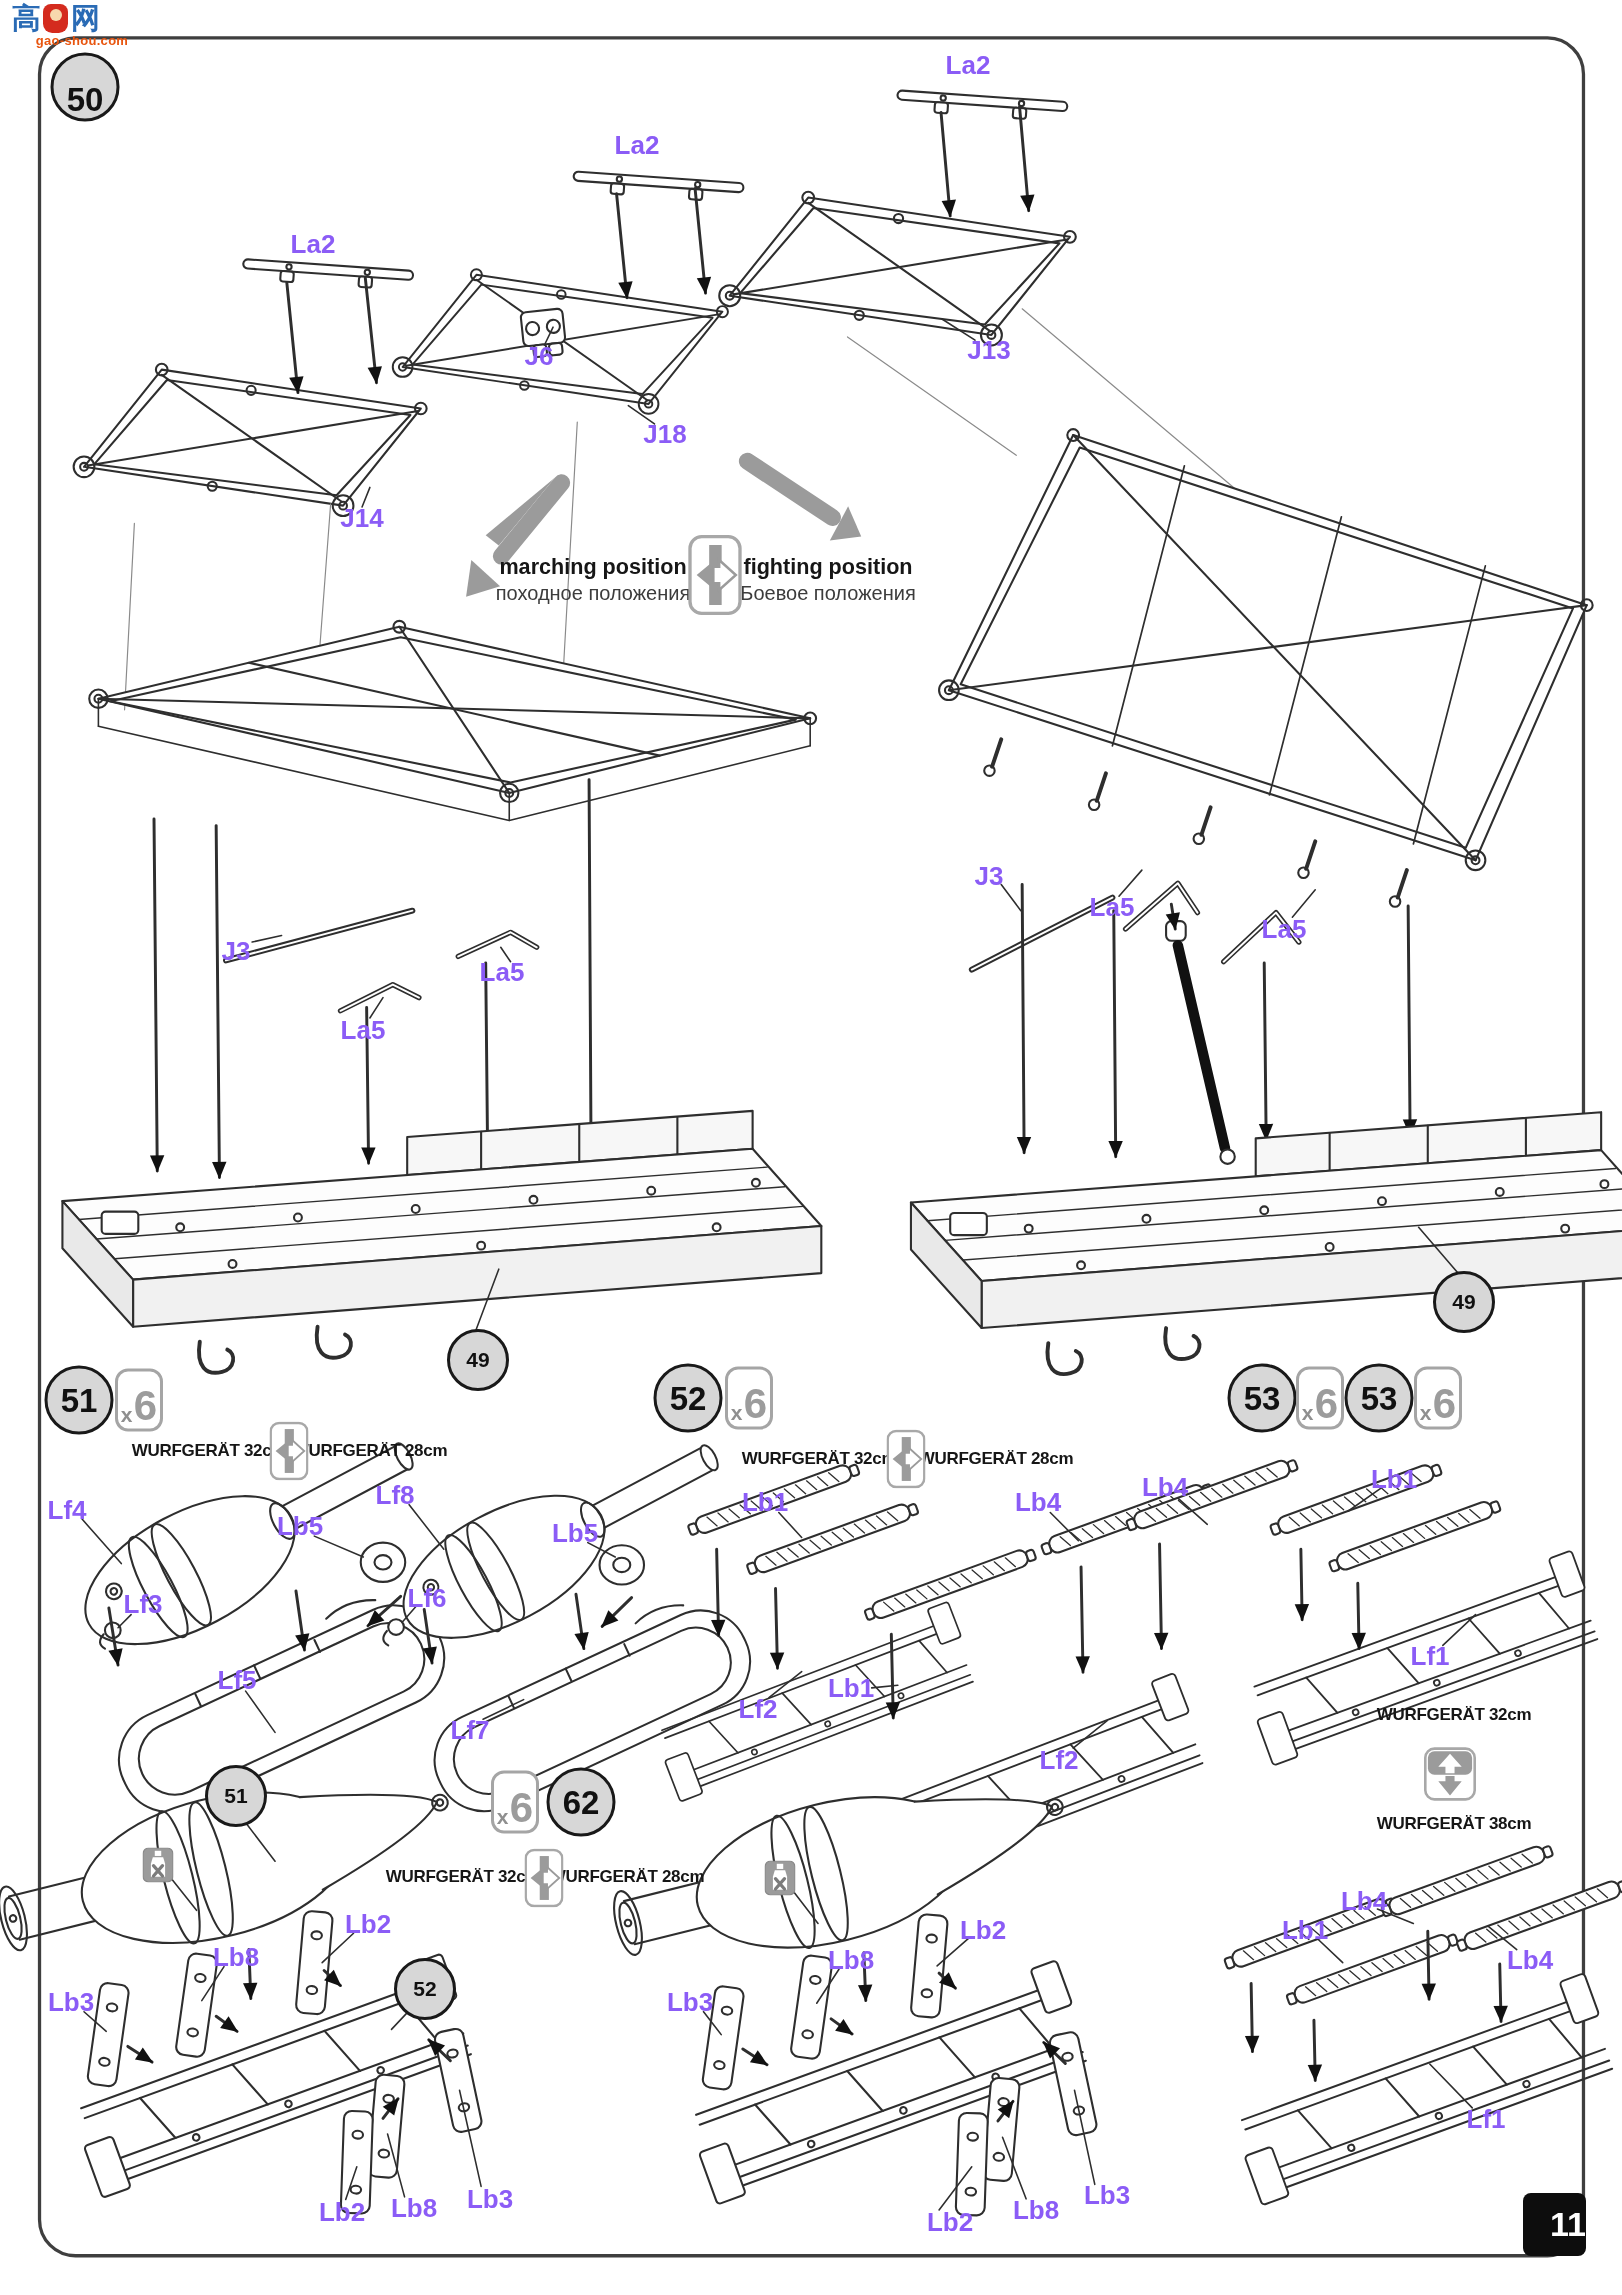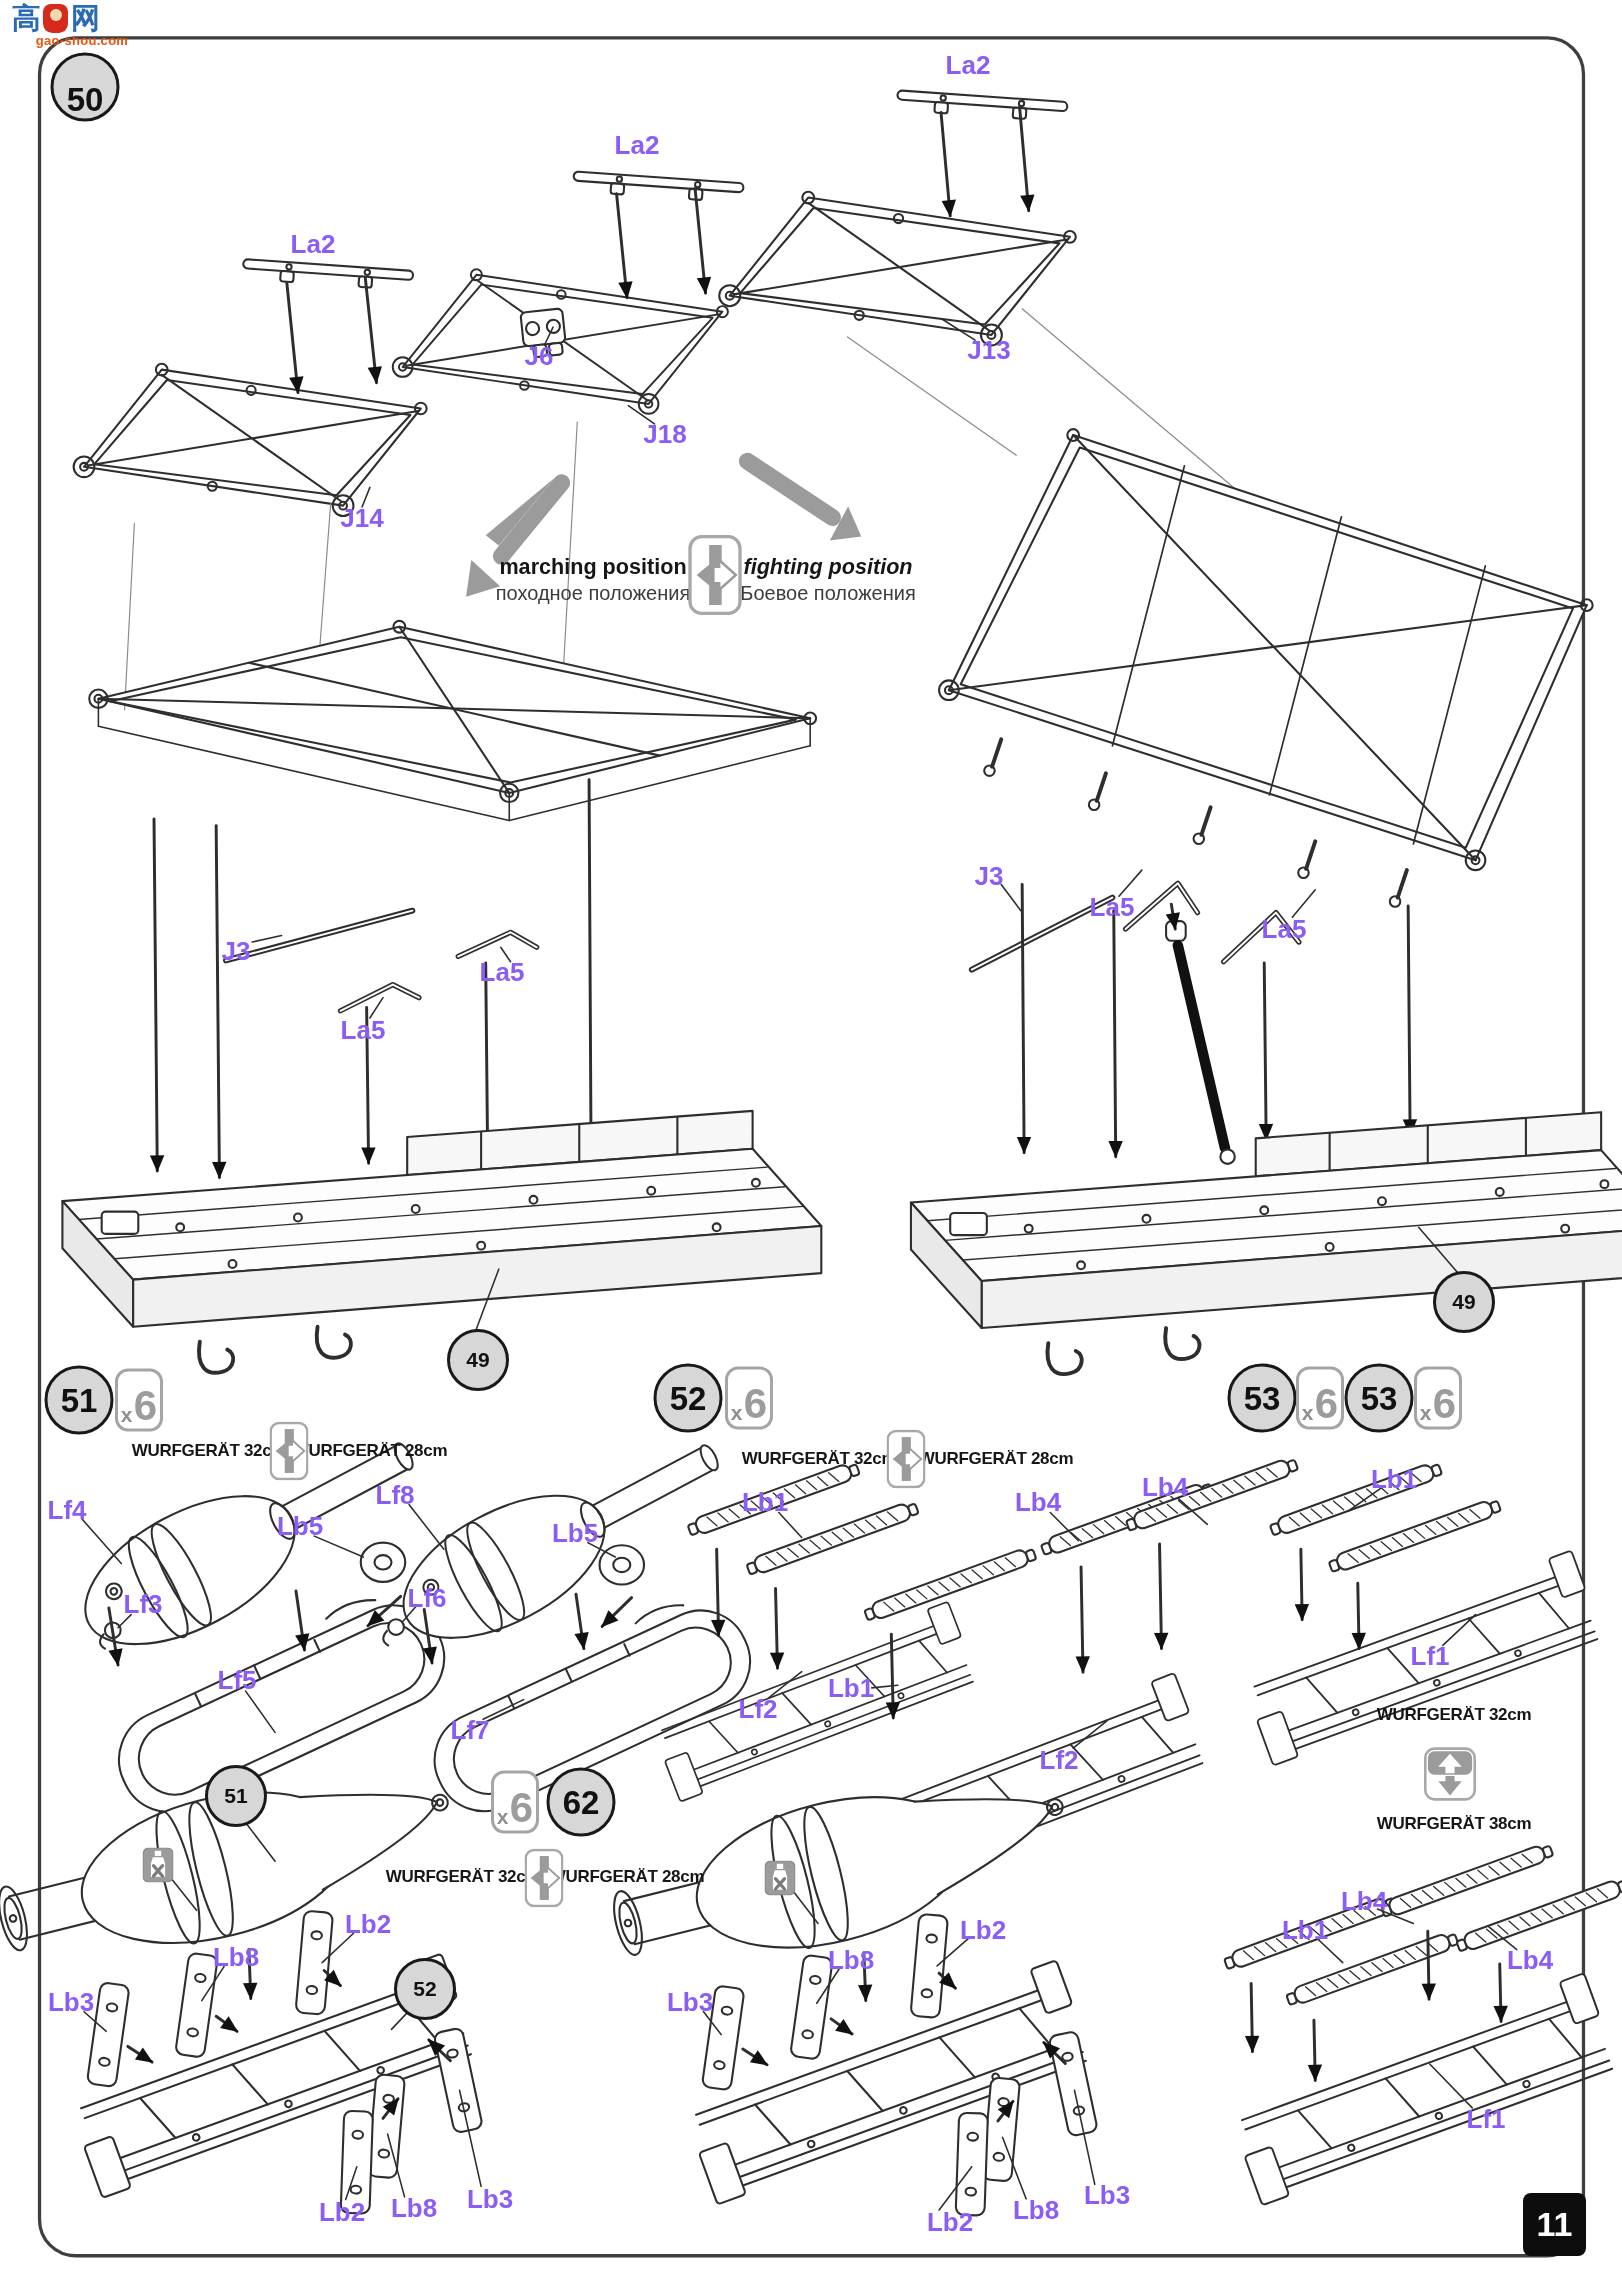--- a/index.html
+++ b/index.html
@@ -12,21 +12,21 @@
   .big{width:63px;height:63px;font-size:33px;}
   .ref{width:56px;height:56px;font-size:21px;}
   .badge{display:flex;align-items:flex-end;justify-content:center;background:#fff;
       border:3.9px solid #a5a5a5;border-radius:13px;width:48px;height:63px;box-sizing:border-box;padding-bottom:3.9px;}
   .badge .bx{font-size:21px;font-weight:bold;color:#8f8f8f;line-height:1;margin-right:1.3px;}
   .badge .bn{font-size:42px;font-weight:bold;color:#9c9c9c;line-height:0.9;}
   .postitle{font-size:21.6px;font-weight:bold;color:#161616;}
   .possub{font-size:20px;color:#3c3c3c;}
   .wlabel{font-size:17px;font-weight:bold;color:#161616;letter-spacing:-0.3px;}
   .pagenum{position:absolute;left:1523px;top:2193px;width:63px;height:63px;background:#0d0d0d;
-      border-radius:7.9px;display:flex;align-items:center;justify-content:center;
+      border-radius:7.9px;display:flex;align-items:center;justify-content:flex-end;
       color:#fff;font-size:34px;font-weight:bold;}
   .wm{position:absolute;left:11.8px;top:3.9px;width:144px;}
   .wmrow{display:flex;align-items:center;gap:2.6px;}
   .wmcjk{font-size:29px;font-weight:bold;color:#2a6bb5;line-height:1;}
   .wmmascot{width:25px;height:29px;background:#d42b1e;border-radius:7.9px 7.9px 9.2px 9.2px;position:relative;}
   .wmmascot:after{content:"";position:absolute;left:6.5px;top:5.2px;width:11.8px;height:11.8px;border-radius:50%;background:#f7d8ad;}
   .wmsite{font-size:13px;font-weight:bold;color:#e8550f;letter-spacing:0.3px;margin-left:24px;}
 </style>
 </head>
 <body>
@@ -540,21 +540,21 @@
 
   <div class="abs stepcircle ref" style="left:236px;top:1796px;">
       <span>51</span>
     </div>
   <div class="abs stepcircle ref" style="left:425px;top:1989px;">
       <span>52</span>
     </div>
 
   <div class="abs postitle" style="left:593px;top:567px;">marching position</div>
   <div class="abs possub" style="left:593px;top:593px;">походное положения</div>
-  <div class="abs postitle" style="left:828px;top:567px;font-style:italic;">fighting position</div>
+  <div class="abs postitle" style="left:828px;top:567px;">fighting position</div>
   <div class="abs possub" style="left:828px;top:593px;">Боевое положения</div>
 
   <div class="abs wlabel" style="left:209px;top:1451px;">WURFGERÄT 32cm</div>
   <div class="abs wlabel" style="left:370px;top:1451px;">WURFGERÄT 28cm</div>
   <div class="abs wlabel" style="left:819px;top:1459px;">WURFGERÄT 32cm</div>
   <div class="abs wlabel" style="left:996px;top:1459px;">WURFGERÄT 28cm</div>
   <div class="abs wlabel" style="left:463px;top:1877px;">WURFGERÄT 32cm</div>
   <div class="abs wlabel" style="left:627px;top:1877px;">WURFGERÄT 28cm</div>
   <div class="abs wlabel" style="left:1454px;top:1715px;">WURFGERÄT 32cm</div>
   <div class="abs wlabel" style="left:1454px;top:1824px;">WURFGERÄT 38cm</div>

